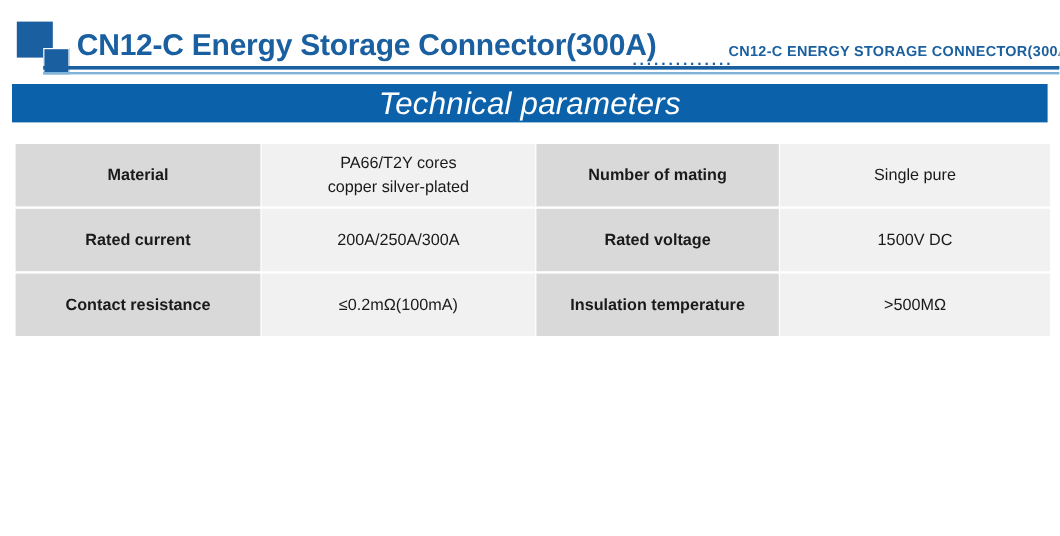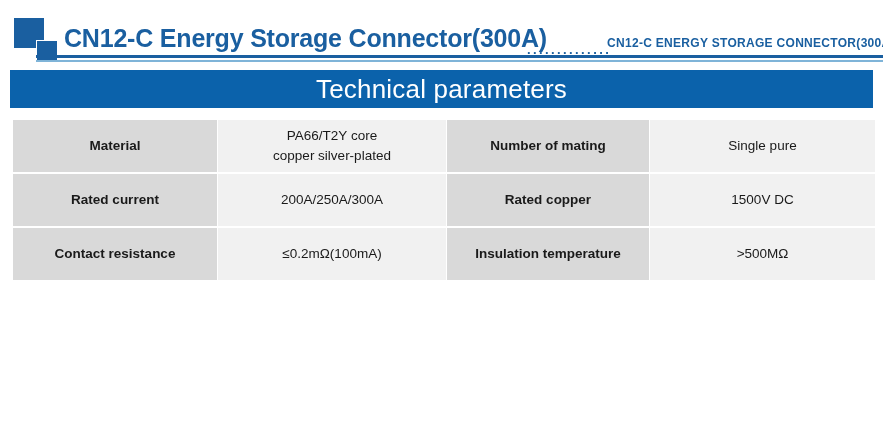--- a/index.html
+++ b/index.html
@@ -94,25 +94,26 @@
     height: 2px;
     background: #7fb4d8;
   }
 
   
   .banner {
     position: absolute;
     left: 10px;
     top: 70px;
     width: 863px;
-    height: 38px;
+    height: 32px;
     background: #0b62ab;
     display: flex;
     align-items: center;
     justify-content: center;
+    font-style: italic;
   }
   .banner-text {
     color: #ffffff;
     font-size: 26px;
     font-weight: 400;
     letter-spacing: 0.2px;
   }
 
   
   .spec-table {
@@ -172,30 +173,30 @@
     <colgroup>
       <col class="c1">
         <col class="c2">
         <col class="c3">
         <col class="c4">
     </colgroup>
     <tbody>
       <tr>
         <td class="label">Material</td>
         <td class="value">
-          <span>PA66/T2Y core</span><br>
+          <span>PA66/T2Y cores</span><br>
           <span>copper silver-plated</span>
         </td>
         <td class="label">Number of mating</td>
         <td class="value">Single pure</td>
       </tr>
       <tr>
         <td class="label">Rated current</td>
         <td class="value">200A/250A/300A</td>
-        <td class="label">Rated copper</td>
+        <td class="label">Rated voltage</td>
         <td class="value">1500V  DC</td>
       </tr>
       <tr>
         <td class="label">Contact resistance</td>
         <td class="value">≤0.2mΩ(100mA)</td>
         <td class="label">Insulation temperature</td>
         <td class="value">&gt;500MΩ</td>
       </tr>
     </tbody>
   </table>

